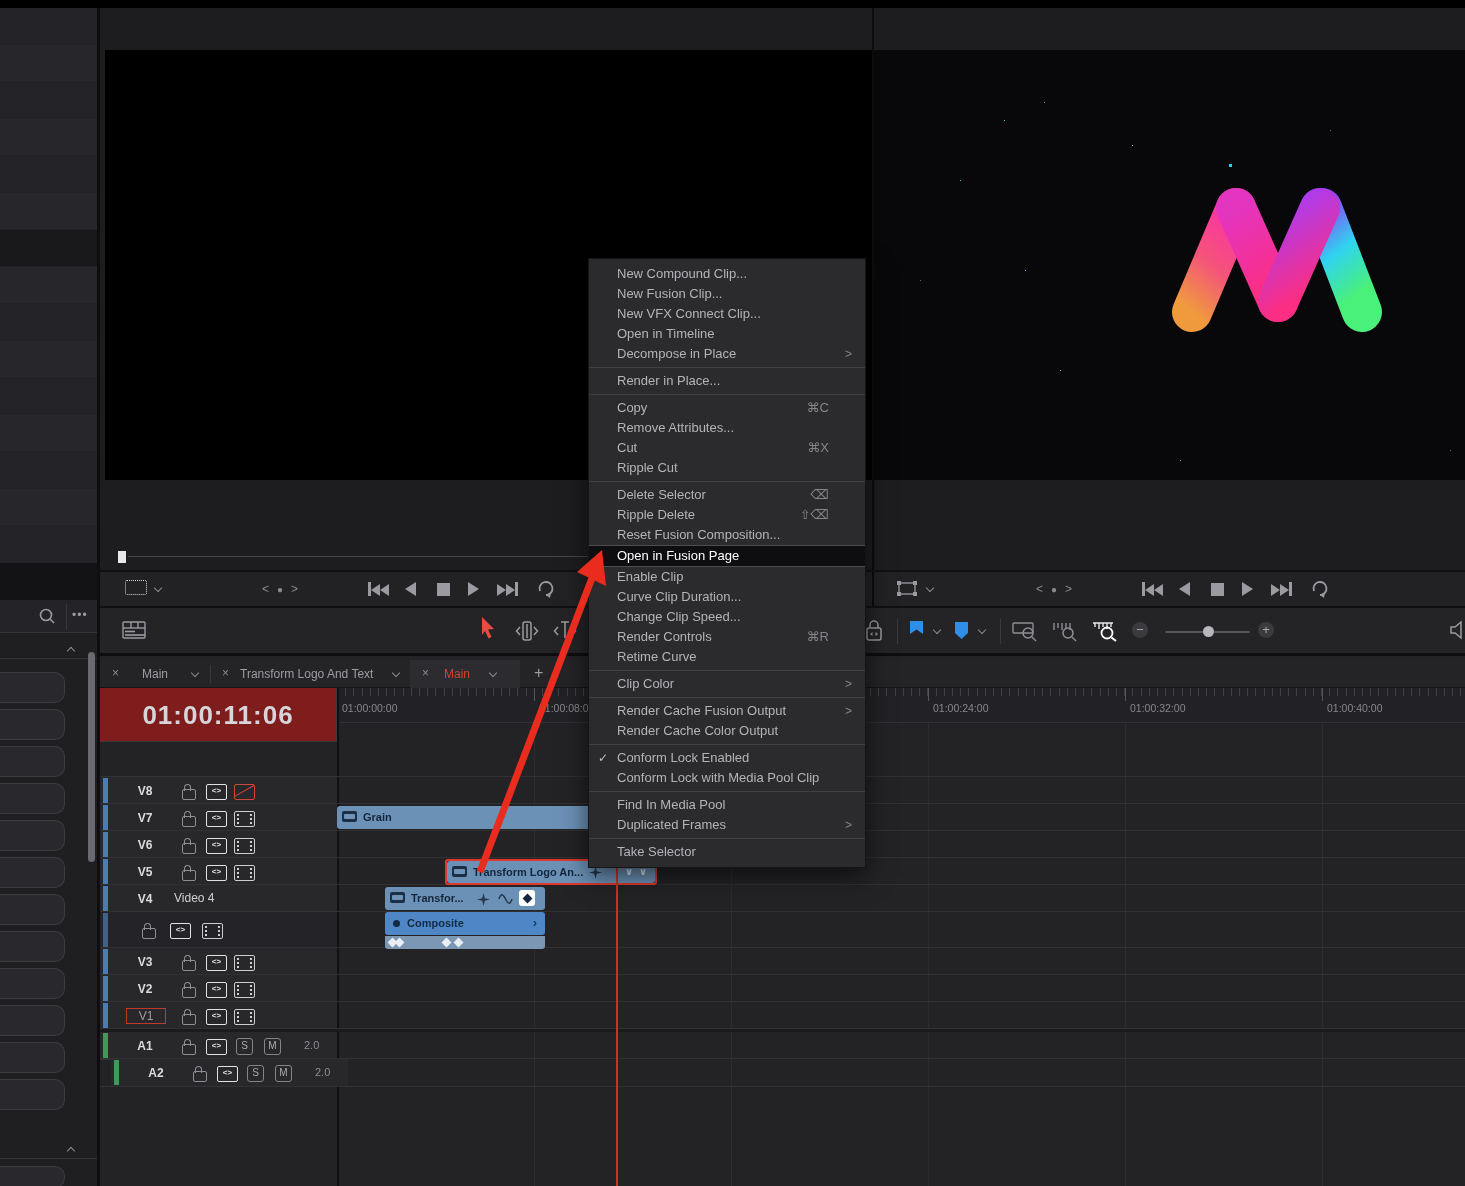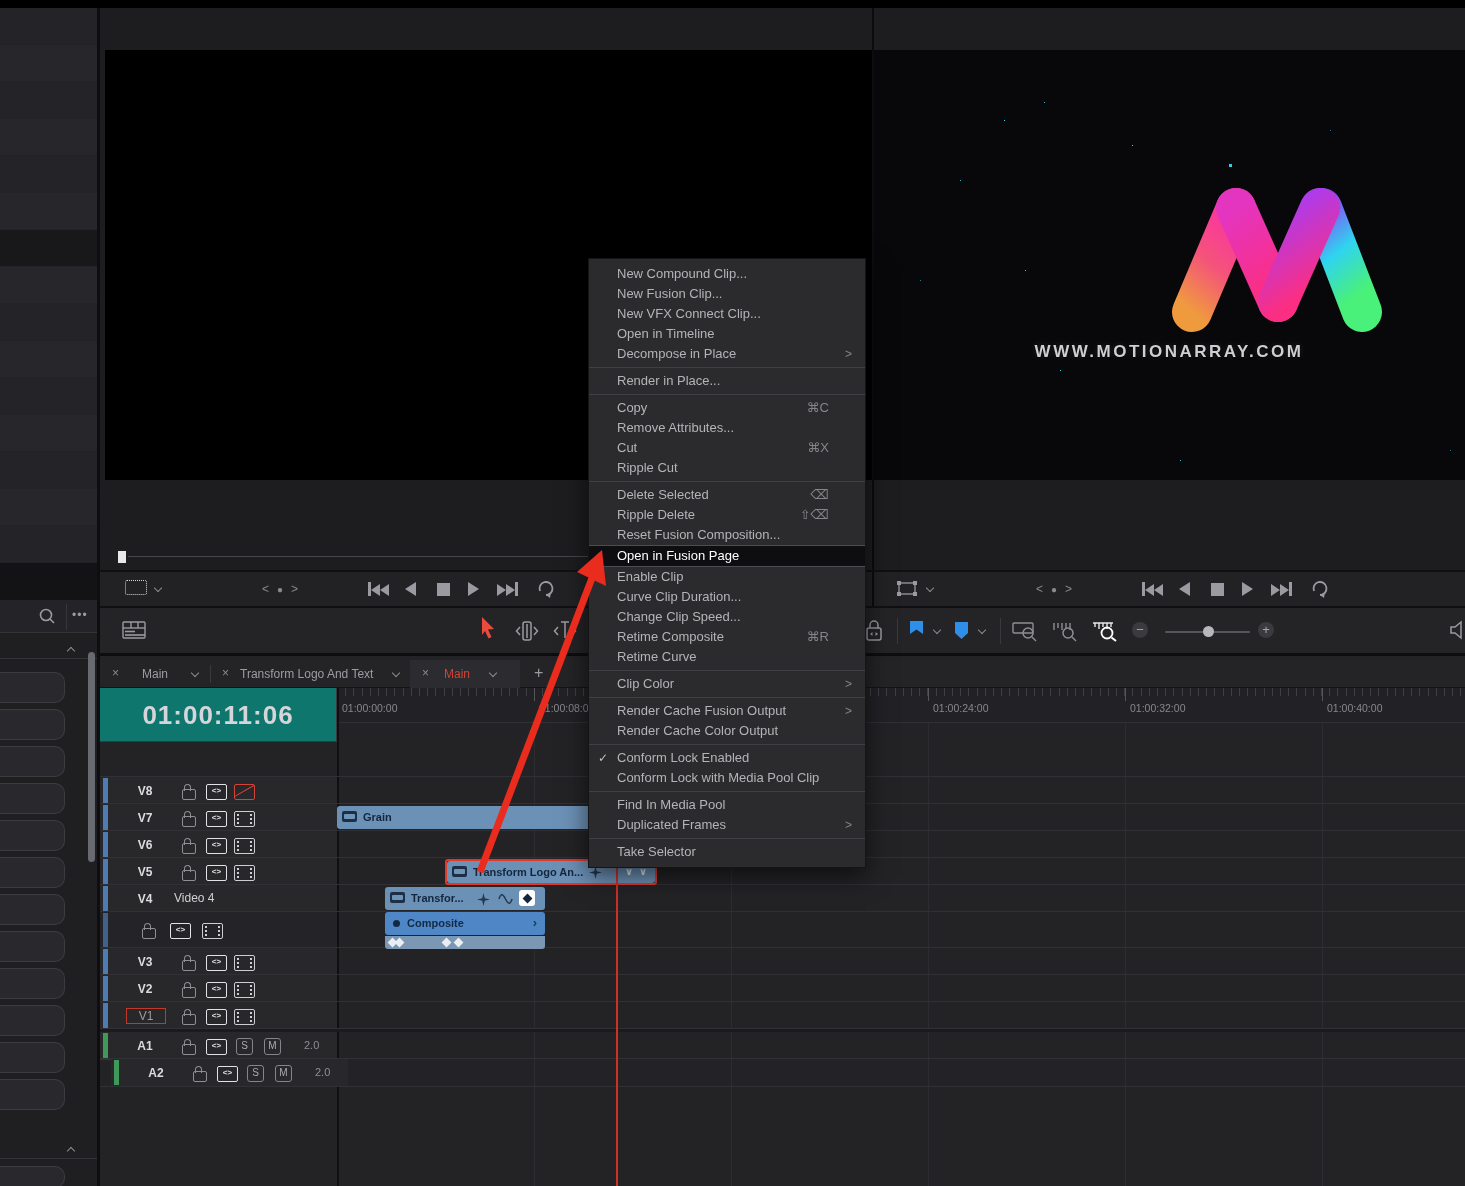--- a/index.html
+++ b/index.html
@@ -145,21 +145,20 @@
             <stop offset="0.5" stop-color="#2fd4f0"></stop>
             <stop offset="1" stop-color="#49f07a"></stop>
         </linearGradient>
       </defs>
       <line x1="318" y1="262" x2="362" y2="158" stroke="url(#gL)" stroke-width="40" stroke-linecap="round" opacity="0"></line>
       <line x1="448" y1="158" x2="488" y2="262" stroke="url(#gR)" stroke-width="40" stroke-linecap="round"></line>
       <line x1="318" y1="262" x2="362" y2="158" stroke="url(#gL)" stroke-width="40" stroke-linecap="round"></line>
       <line x1="362" y1="158" x2="404" y2="252" stroke="url(#gCA)" stroke-width="40" stroke-linecap="round"></line>
       <line x1="404" y1="252" x2="446" y2="158" stroke="url(#gCB)" stroke-width="40" stroke-linecap="round"></line>
     </svg>
-    <div class="abs" style="left:95px;top:292px;width:400px;text-align:center;font-size:17px;font-weight:bold;letter-spacing:2.5px;color:#cfcfd3;text-shadow:0 1px 2px #000,0 0 6px rgba(255,255,255,.15);">WWW.MOTIONARRAY.COM</div>
   </div>
 
   <div class="abs" style="left:128px;top:556px;width:735px;height:1px;background:#47474c;"></div>
   <div class="abs" style="left:118px;top:551px;width:8px;height:12px;background:#e8e8ea;"></div>
 
   <div class="abs" style="left:100px;top:570px;width:1365px;height:2px;background:#101013;"></div>
 
   <div class="abs" style="left:100px;top:572px;width:772px;height:34px;background:#222225;">
     <div class="abs" style="left:25px;top:8px;width:22px;height:15px;border:1.5px dotted #d8d8dc;border-radius:2px;"></div>
     <span class="chev abs" style="left:55px;top:13px;"></span>
@@ -270,21 +269,21 @@
     <span class="tabx abs" style="left:122px;top:6px;">×</span>
     <span class="tablbl abs" style="left:140px;top:7px;">Transform Logo And Text</span>
     <span class="chev abs" style="left:293px;top:10px;"></span>
     <div class="abs" style="left:310px;top:0;width:110px;height:28px;background:#2c2c30;"></div>
     <span class="tabx abs" style="left:322px;top:6px;">×</span>
     <span class="tablbl abs" style="left:344px;top:7px;color:#cf4436;">Main</span>
     <span class="chev abs" style="left:390px;top:10px;"></span>
     <span class="abs" style="left:434px;top:4px;font-size:16px;color:#9a9aa0;">+</span>
   </div>
 
-  <div class="abs" style="left:100px;top:688px;width:237px;height:54px;background:#0f766e;border-right:1px solid #39393e;border-bottom:1px solid #39393e;">
+  <div class="abs" style="left:100px;top:688px;width:237px;height:54px;background:#7f1d1d;border-right:1px solid #39393e;border-bottom:1px solid #39393e;">
     <div class="abs" style="left:0;top:12px;width:100%;text-align:center;font-size:26px;font-weight:bold;letter-spacing:1px;color:#d6d6da;">01:00:11:06</div>
   </div>
 
   <div class="abs" style="left:337px;top:688px;width:1128px;height:35px;background:#222226;border-bottom:1px solid #303035;">
     <div class="abs" style="left:0;top:0;width:1128px;height:8px;background:repeating-linear-gradient(90deg,#3e3e44 0 1px,transparent 1px 8.2px);"></div>
     <div class="majtick" style="left:0px"></div>
     <div class="majtick" style="left:197px"></div>
     <div class="majtick" style="left:394px"></div>
     <div class="majtick" style="left:591px"></div>
     <div class="majtick" style="left:788px"></div>
@@ -458,28 +457,28 @@
     <div class="mi"><span class="lbl">Open in Timeline</span></div>
     <div class="mi"><span class="lbl">Decompose in Place</span><span class="ar">&gt;</span></div>
     <div class="msep"></div>
     <div class="mi"><span class="lbl">Render in Place...</span></div>
     <div class="msep"></div>
     <div class="mi"><span class="lbl">Copy</span><span class="sc">⌘C</span></div>
     <div class="mi"><span class="lbl">Remove Attributes...</span></div>
     <div class="mi"><span class="lbl">Cut</span><span class="sc">⌘X</span></div>
     <div class="mi"><span class="lbl">Ripple Cut</span></div>
     <div class="msep"></div>
-    <div class="mi"><span class="lbl">Delete Selected</span><span class="sc">⌫</span></div>
+    <div class="mi"><span class="lbl">Delete Selector</span><span class="sc">⌫</span></div>
     <div class="mi"><span class="lbl">Ripple Delete</span><span class="sc">⇧⌫</span></div>
     <div class="mi"><span class="lbl">Reset Fusion Composition...</span></div>
     <div class="mi hl"><span class="lbl">Open in Fusion Page</span></div>
     <div class="mi"><span class="lbl">Enable Clip</span></div>
     <div class="mi"><span class="lbl">Curve Clip Duration...</span></div>
     <div class="mi"><span class="lbl">Change Clip Speed...</span></div>
-    <div class="mi"><span class="lbl">Retime Composite</span><span class="sc">⌘R</span></div>
+    <div class="mi"><span class="lbl">Render Controls</span><span class="sc">⌘R</span></div>
     <div class="mi"><span class="lbl">Retime Curve</span></div>
     <div class="msep"></div>
     <div class="mi"><span class="lbl">Clip Color</span><span class="ar">&gt;</span></div>
     <div class="msep"></div>
     <div class="mi"><span class="lbl">Render Cache Fusion Output</span><span class="ar">&gt;</span></div>
     <div class="mi"><span class="lbl">Render Cache Color Output</span></div>
     <div class="msep"></div>
     <div class="mi"><span class="chk">✓</span><span class="lbl">Conform Lock Enabled</span></div>
     <div class="mi"><span class="lbl">Conform Lock with Media Pool Clip</span></div>
     <div class="msep"></div>

